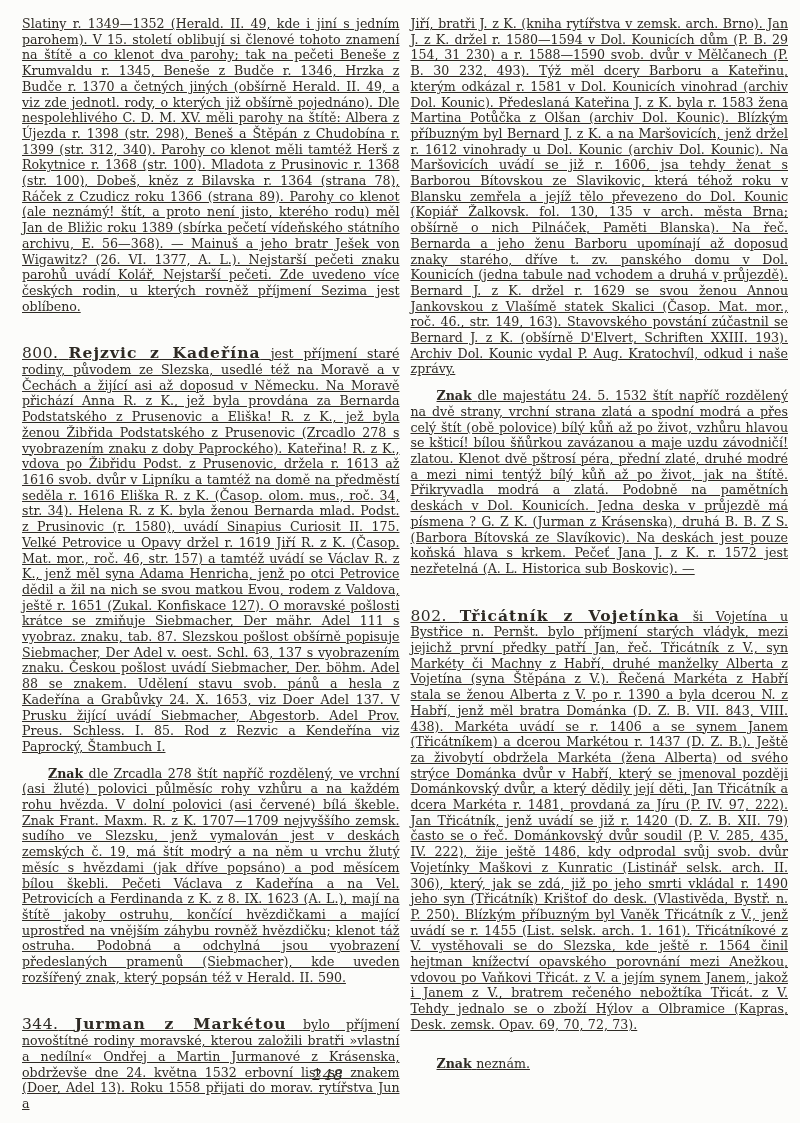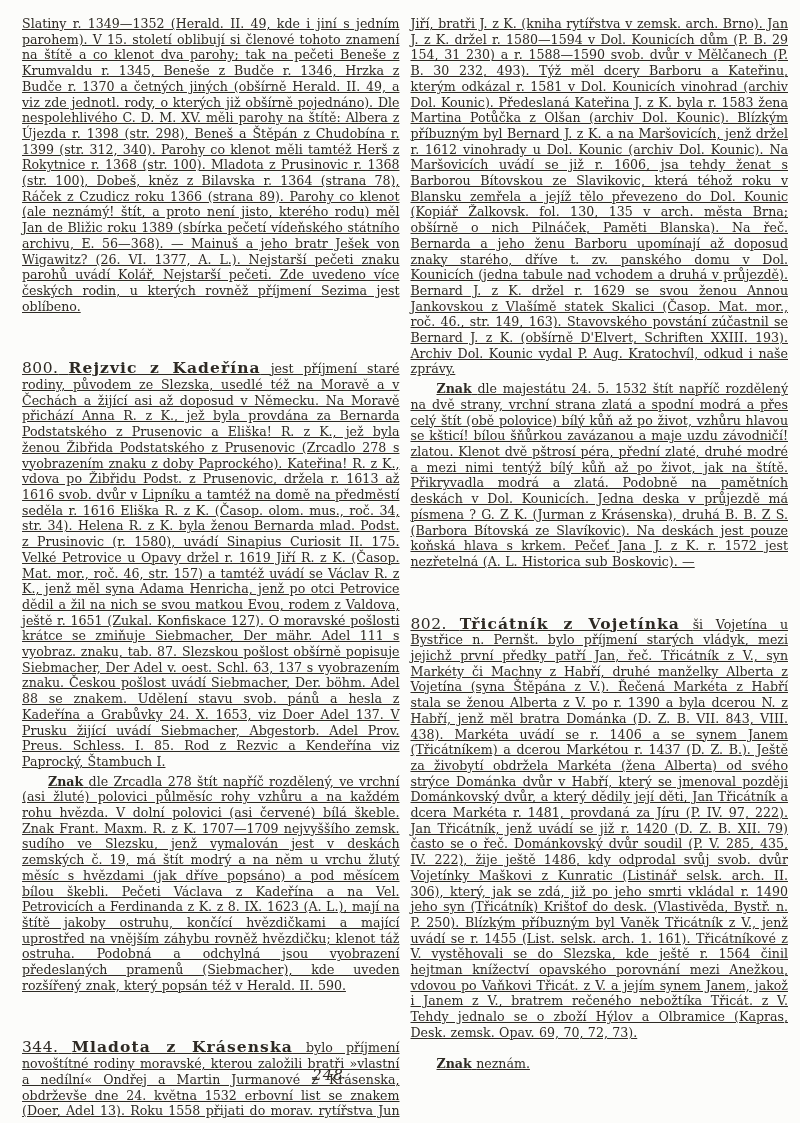--- a/index.html
+++ b/index.html
@@ -28,28 +28,28 @@
     text-decoration: underline;
   }
   .para {
     margin: 0;
     font-size: 12.6px;
     line-height: 15.7px;
     text-align: justify;
     word-spacing: 0.4px;
   }
   .para.entry {
-    margin-top: 46px;
+    margin-top: 31px;
   }
   .para.znak {
-    margin-top: 4px;
+    margin-top: 11px;
     text-indent: 26px;
   }
   .para.endnote {
-    margin-top: 15px;
+    margin-top: 23px;
     text-indent: 26px;
   }
   .entry-num {
     font-size: 15.5px;
     letter-spacing: 0.5px;
   }
   .entry-title {
     font-size: 15.5px;
     font-weight: 700;
     letter-spacing: 1.1px;
@@ -75,21 +75,21 @@
 <div class="page">
   <div class="columns">
 
     <div class="column">
       <p class="para">Slatiny r. 1349—1352 (Herald. II. 49, kde i jiní s jedním parohem). V 15. století oblibují si členové tohoto znamení na štítě a co klenot dva parohy; tak na pečeti Beneše z Krumvaldu r. 1345, Beneše z Budče r. 1346, Hrzka z Budče r. 1370 a četných jiných (obšírně Herald. II. 49, a viz zde jednotl. rody, o kterých již obšírně pojednáno). Dle nespolehlivého C. D. M. XV. měli parohy na štítě: Albera z Újezda r. 1398 (str. 298), Beneš a Štěpán z Chudobína r. 1399 (str. 312, 340). Parohy co klenot měli tamtéž Herš z Rokytnice r. 1368 (str. 100). Mladota z Prusinovic r. 1368 (str. 100), Dobeš, kněz z Bilavska r. 1364 (strana 78), Ráček z Czudicz roku 1366 (strana 89). Parohy co klenot (ale neznámý! štít, a proto není jisto, kterého rodu) měl Jan de Bližic roku 1389 (sbírka pečetí vídeňského státního archivu, E. 56—368). — Mainuš a jeho bratr Ješek von Wigawitz? (26. VI. 1377, A. L.). Nejstarší pečeti znaku parohů uvádí Kolář, Nejstarší pečeti. Zde uvedeno více českých rodin, u kterých rovněž příjmení Sezima jest oblíbeno.</p>
 
       <p class="para entry"><span class="entry-num">800.</span> <span class="entry-title">Rejzvic z Kadeřína</span> <span>jest příjmení staré rodiny, původem ze Slezska, usedlé též na Moravě a v Čechách a žijící asi až doposud v Německu. Na Moravě přichází Anna R. z K., jež byla provdána za Bernarda Podstatského z Prusenovic a Eliška! R. z K., jež byla ženou Žibřida Podstatského z Prusenovic (Zrcadlo 278 s vyobrazením znaku z doby Paprockého). Kateřina! R. z K., vdova po Žibřidu Podst. z Prusenovic, držela r. 1613 až 1616 svob. dvůr v Lipníku a tamtéž na domě na předměstí seděla r. 1616 Eliška R. z K. (Časop. olom. mus., roč. 34, str. 34). Helena R. z K. byla ženou Bernarda mlad. Podst. z Prusinovic (r. 1580), uvádí Sinapius Curiosit II. 175. Velké Petrovice u Opavy držel r. 1619 Jiří R. z K. (Časop. Mat. mor., roč. 46, str. 157) a tamtéž uvádí se Václav R. z K., jenž měl syna Adama Henricha, jenž po otci Petrovice dědil a žil na nich se svou matkou Evou, rodem z Valdova, ještě r. 1651 (Zukal. Konfiskace 127). O moravské pošlosti krátce se zmiňuje Siebmacher, Der mähr. Adel 111 s vyobraz. znaku, tab. 87. Slezskou pošlost obšírně popisuje Siebmacher, Der Adel v. oest. Schl. 63, 137 s vyobrazením znaku. Českou pošlost uvádí Siebmacher, Der. böhm. Adel 88 se znakem. Udělení stavu svob. pánů a hesla z Kadeřína a Grabůvky 24. X. 1653, viz Doer Adel 137. V Prusku žijící uvádí Siebmacher, Abgestorb. Adel Prov. Preus. Schless. I. 85. Rod z Rezvic a Kendeřína viz Paprocký, Štambuch I.</span></p>
 
       <p class="para znak"><span class="znak-label">Znak</span> <span>dle Zrcadla 278 štít napříč rozdělený, ve vrchní (asi žluté) polovici půlměsíc rohy vzhůru a na každém rohu hvězda. V dolní polovici (asi červené) bílá škeble. Znak Frant. Maxm. R. z K. 1707—1709 nejvyššího zemsk. sudího ve Slezsku, jenž vymalován jest v deskách zemských č. 19, má štít modrý a na něm u vrchu žlutý měsíc s hvězdami (jak dříve popsáno) a pod měsícem bílou škebli. Pečeti Václava z Kadeřína a na Vel. Petrovicích a Ferdinanda z K. z 8. IX. 1623 (A. L.), mají na štítě jakoby ostruhu, končící hvězdičkami a mající uprostřed na vnějším záhybu rovněž hvězdičku; klenot táž ostruha. Podobná a odchylná jsou vyobrazení předeslaných pramenů (Siebmacher), kde uveden rozšířený znak, který popsán též v Herald. II. 590.</span></p>
 
-      <p class="para entry"><span class="entry-num">344.</span> <span class="entry-title">Mladota z Krásenska</span> <span>bylo příjmení novoštítné rodiny moravské, kterou založili bratři »vlastní a nedílní« Ondřej a Martin Jurmanové z Krásenska, obdrževše dne 24. května 1532 erbovní list se znakem (Doer, Adel 13). Roku 1558 přijati do morav. rytířstva Jun a</span></p>
+      <p class="para entry"><span class="entry-num">344.</span> <span class="entry-title">Jurman z Markétou</span> <span>bylo příjmení novoštítné rodiny moravské, kterou založili bratři »vlastní a nedílní« Ondřej a Martin Jurmanové z Krásenska, obdrževše dne 24. května 1532 erbovní list se znakem (Doer, Adel 13). Roku 1558 přijati do morav. rytířstva Jun a</span></p>
     </div>
 
     <div class="column">
       <p class="para">Jiří, bratři J. z K. (kniha rytířstva v zemsk. arch. Brno). Jan J. z K. držel r. 1580—1594 v Dol. Kounicích dům (P. B. 29 154, 31 230) a r. 1588—1590 svob. dvůr v Mělčanech (P. B. 30 232, 493). Týž měl dcery Barboru a Kateřinu, kterým odkázal r. 1581 v Dol. Kounicích vinohrad (archiv Dol. Kounic). Předeslaná Kateřina J. z K. byla r. 1583 žena Martina Potůčka z Olšan (archiv Dol. Kounic). Blízkým příbuzným byl Bernard J. z K. a na Maršovicích, jenž držel r. 1612 vinohrady u Dol. Kounic (archiv Dol. Kounic). Na Maršovicích uvádí se již r. 1606, jsa tehdy ženat s Barborou Bítovskou ze Slavikovic, která téhož roku v Blansku zemřela a jejíž tělo převezeno do Dol. Kounic (Kopiář Žalkovsk. fol. 130, 135 v arch. města Brna; obšírně o nich Pilnáček, Paměti Blanska). Na řeč. Bernarda a jeho ženu Barboru upomínají až doposud znaky starého, dříve t. zv. panského domu v Dol. Kounicích (jedna tabule nad vchodem a druhá v průjezdě). Bernard J. z K. držel r. 1629 se svou ženou Annou Jankovskou z Vlašímě statek Skalici (Časop. Mat. mor., roč. 46., str. 149, 163). Stavovského povstání zúčastnil se Bernard J. z K. (obšírně D'Elvert, Schriften XXIII. 193). Archiv Dol. Kounic vydal P. Aug. Kratochvíl, odkud i naše zprávy.</p>
 
       <p class="para znak"><span class="znak-label">Znak</span> <span>dle majestátu 24. 5. 1532 štít napříč rozdělený na dvě strany, vrchní strana zlatá a spodní modrá a přes celý štít (obě polovice) bílý kůň až po život, vzhůru hlavou se kšticí! bílou šňůrkou zavázanou a maje uzdu závodničí! zlatou. Klenot dvě pštrosí péra, přední zlaté, druhé modré a mezi nimi tentýž bílý kůň až po život, jak na štítě. Přikryvadla modrá a zlatá. Podobně na pamětních deskách v Dol. Kounicích. Jedna deska v průjezdě má písmena ? G. Z K. (Jurman z Krásenska), druhá B. B. Z S. (Barbora Bítovská ze Slavíkovic). Na deskách jest pouze koňská hlava s krkem. Pečeť Jana J. z K. r. 1572 jest nezřetelná (A. L. Historica sub Boskovic). —</span></p>
 
       <p class="para entry"><span class="entry-num">802.</span> <span class="entry-title">Třicátník z Vojetínka</span> <span>ši Vojetína u Bystřice n. Pernšt. bylo příjmení starých vládyk, mezi jejichž první předky patří Jan, řeč. Třicátník z V., syn Markéty či Machny z Habří, druhé manželky Alberta z Vojetína (syna Štěpána z V.). Řečená Markéta z Habří stala se ženou Alberta z V. po r. 1390 a byla dcerou N. z Habří, jenž měl bratra Dománka (D. Z. B. VII. 843, VIII. 438). Markéta uvádí se r. 1406 a se synem Janem (Třicátníkem) a dcerou Markétou r. 1437 (D. Z. B.). Ještě za živobytí obdržela Markéta (žena Alberta) od svého strýce Dománka dvůr v Habří, který se jmenoval později Dománkovský dvůr, a který dědily její děti, Jan Třicátník a dcera Markéta r. 1481, provdaná za Jíru (P. IV. 97, 222). Jan Třicátník, jenž uvádí se již r. 1420 (D. Z. B. XII. 79) často se o řeč. Dománkovský dvůr soudil (P. V. 285, 435, IV. 222), žije ještě 1486, kdy odprodal svůj svob. dvůr Vojetínky Maškovi z Kunratic (Listinář selsk. arch. II. 306), který, jak se zdá, již po jeho smrti vkládal r. 1490 jeho syn (Třicátník) Krištof do desk. (Vlastivěda, Bystř. n. P. 250). Blízkým příbuzným byl Vaněk Třicátník z V., jenž uvádí se r. 1455 (List. selsk. arch. 1. 161). Třicátníkové z V. vystěhovali se do Slezska, kde ještě r. 1564 činil hejtman knížectví opavského porovnání mezi Anežkou, vdovou po Vaňkovi Třicát. z V. a jejím synem Janem, jakož i Janem z V., bratrem rečeného nebožtíka Třicát. z V. Tehdy jednalo se o zboží Hýlov a Olbramice (Kapras, Desk. zemsk. Opav. 69, 70, 72, 73).</span></p>
 
       <p class="para endnote"><span class="znak-label">Znak</span> <span>neznám.</span></p>

